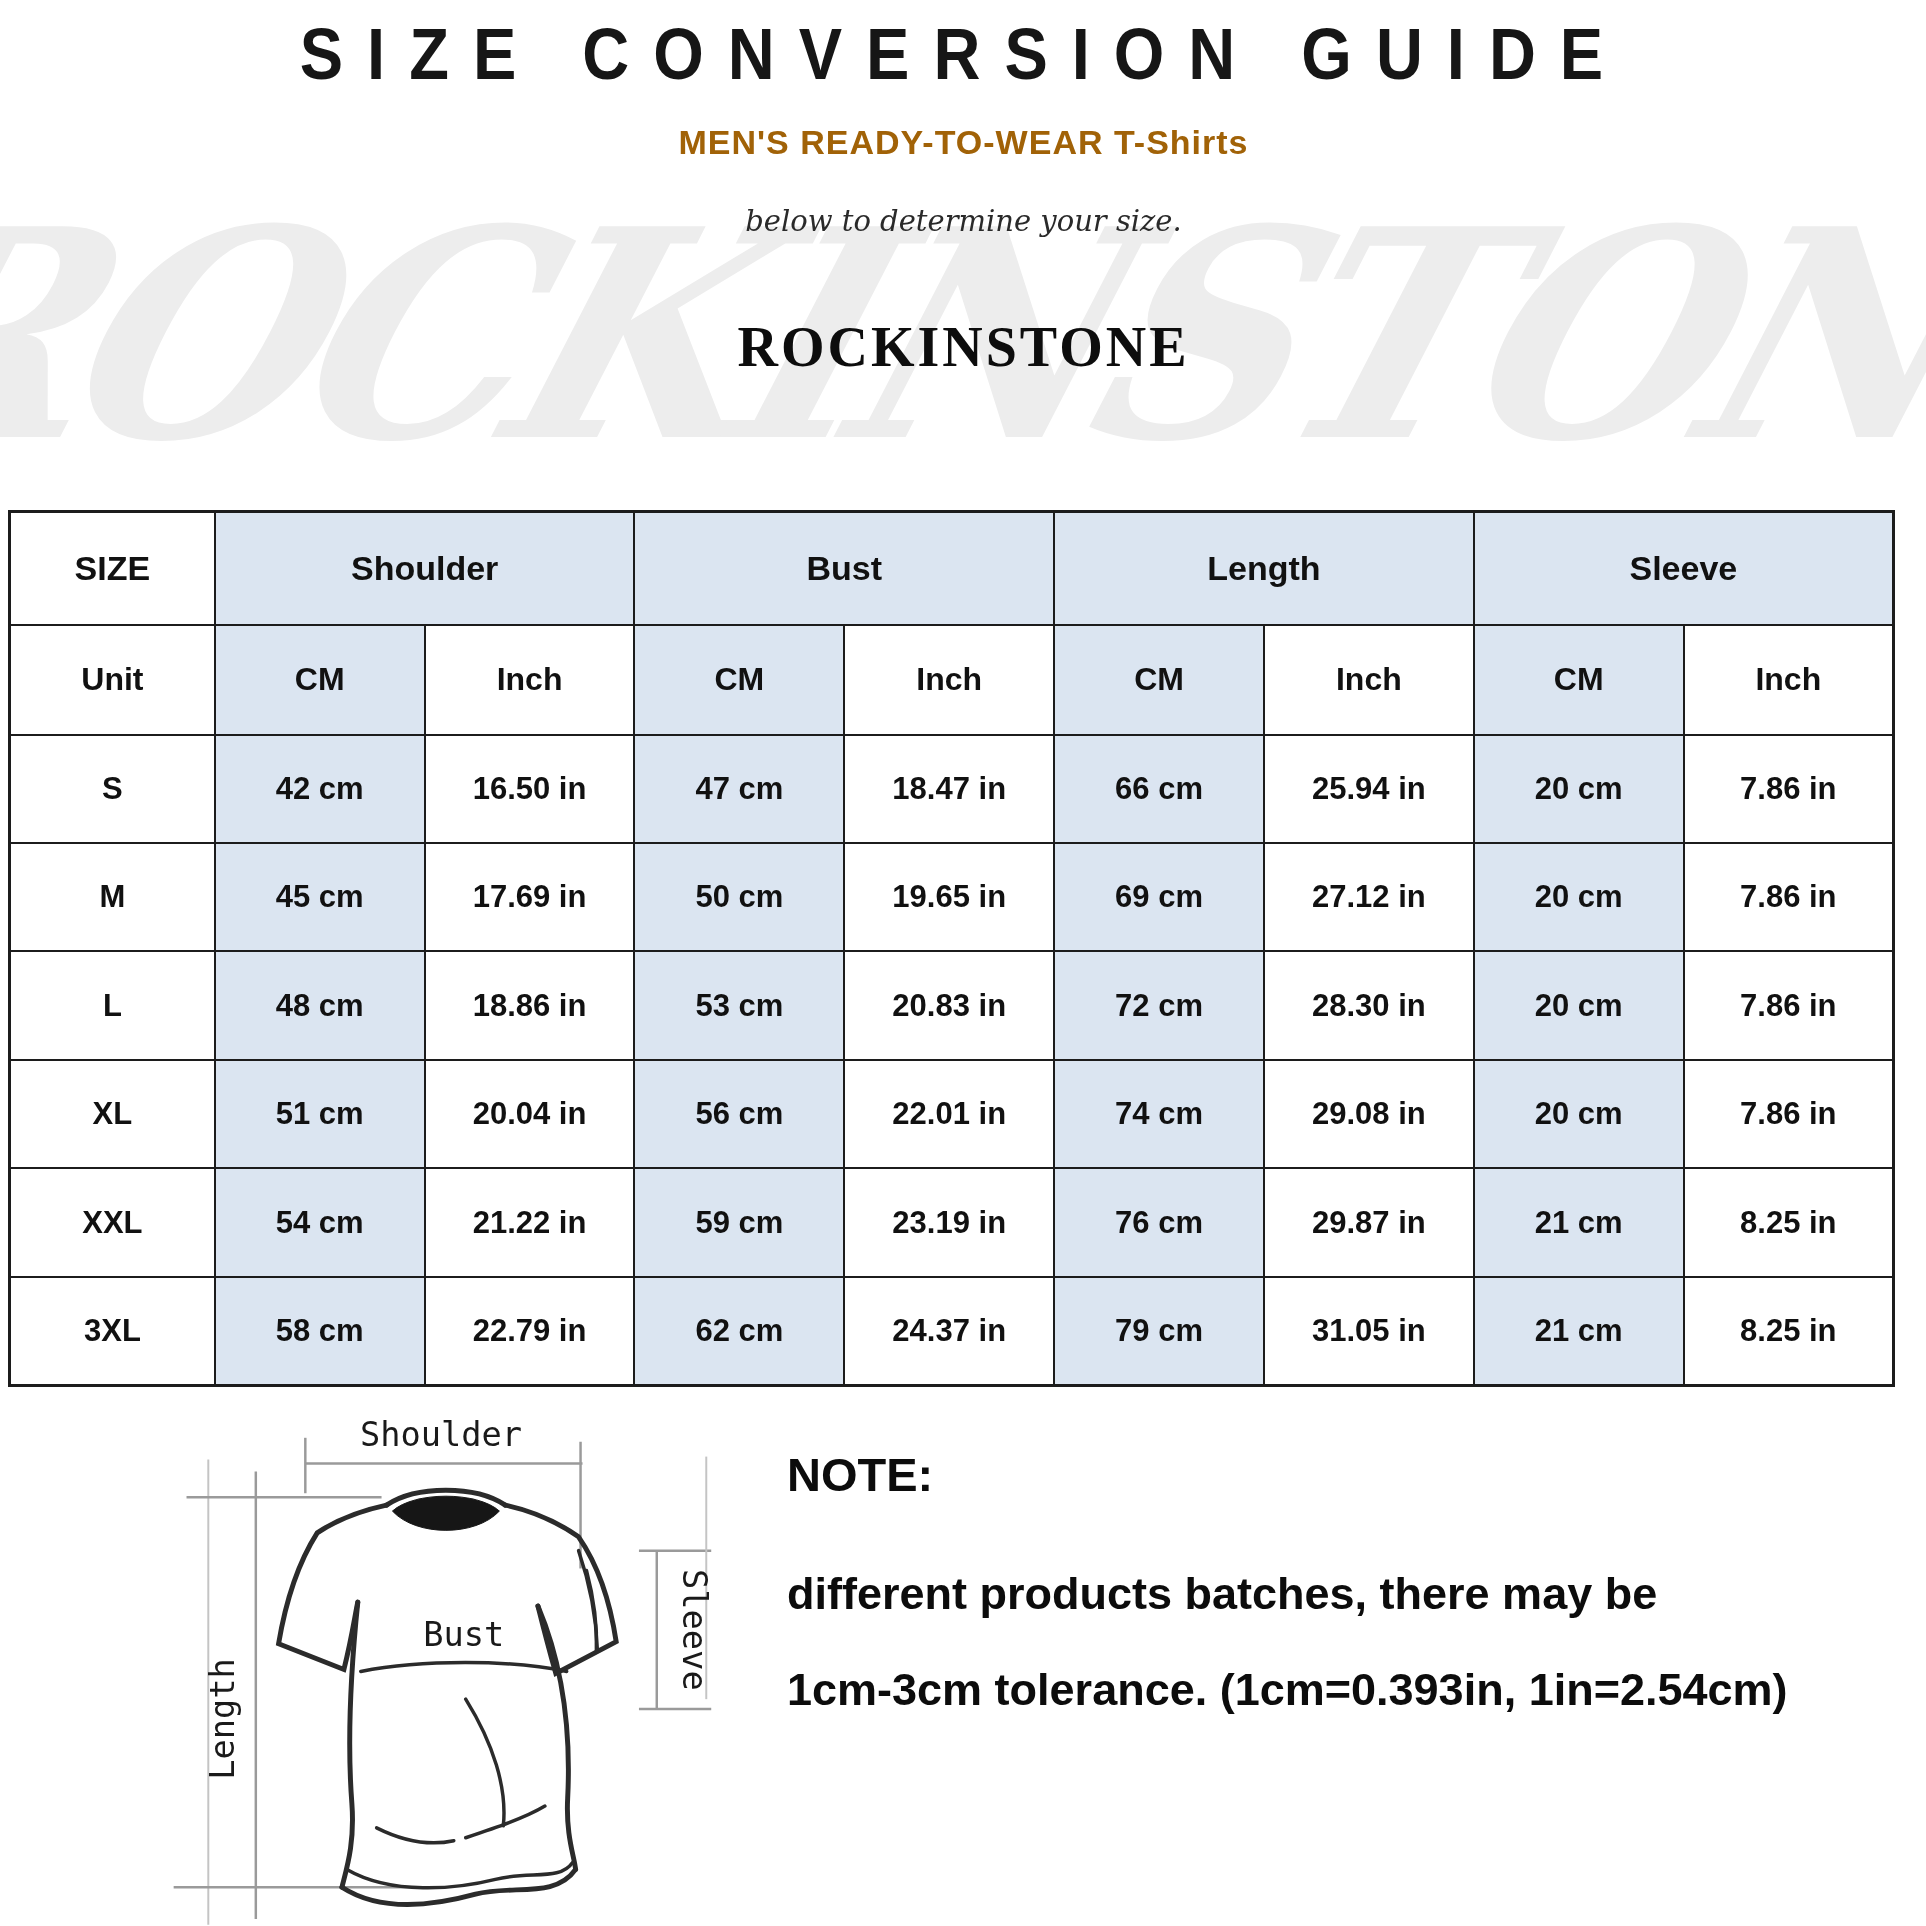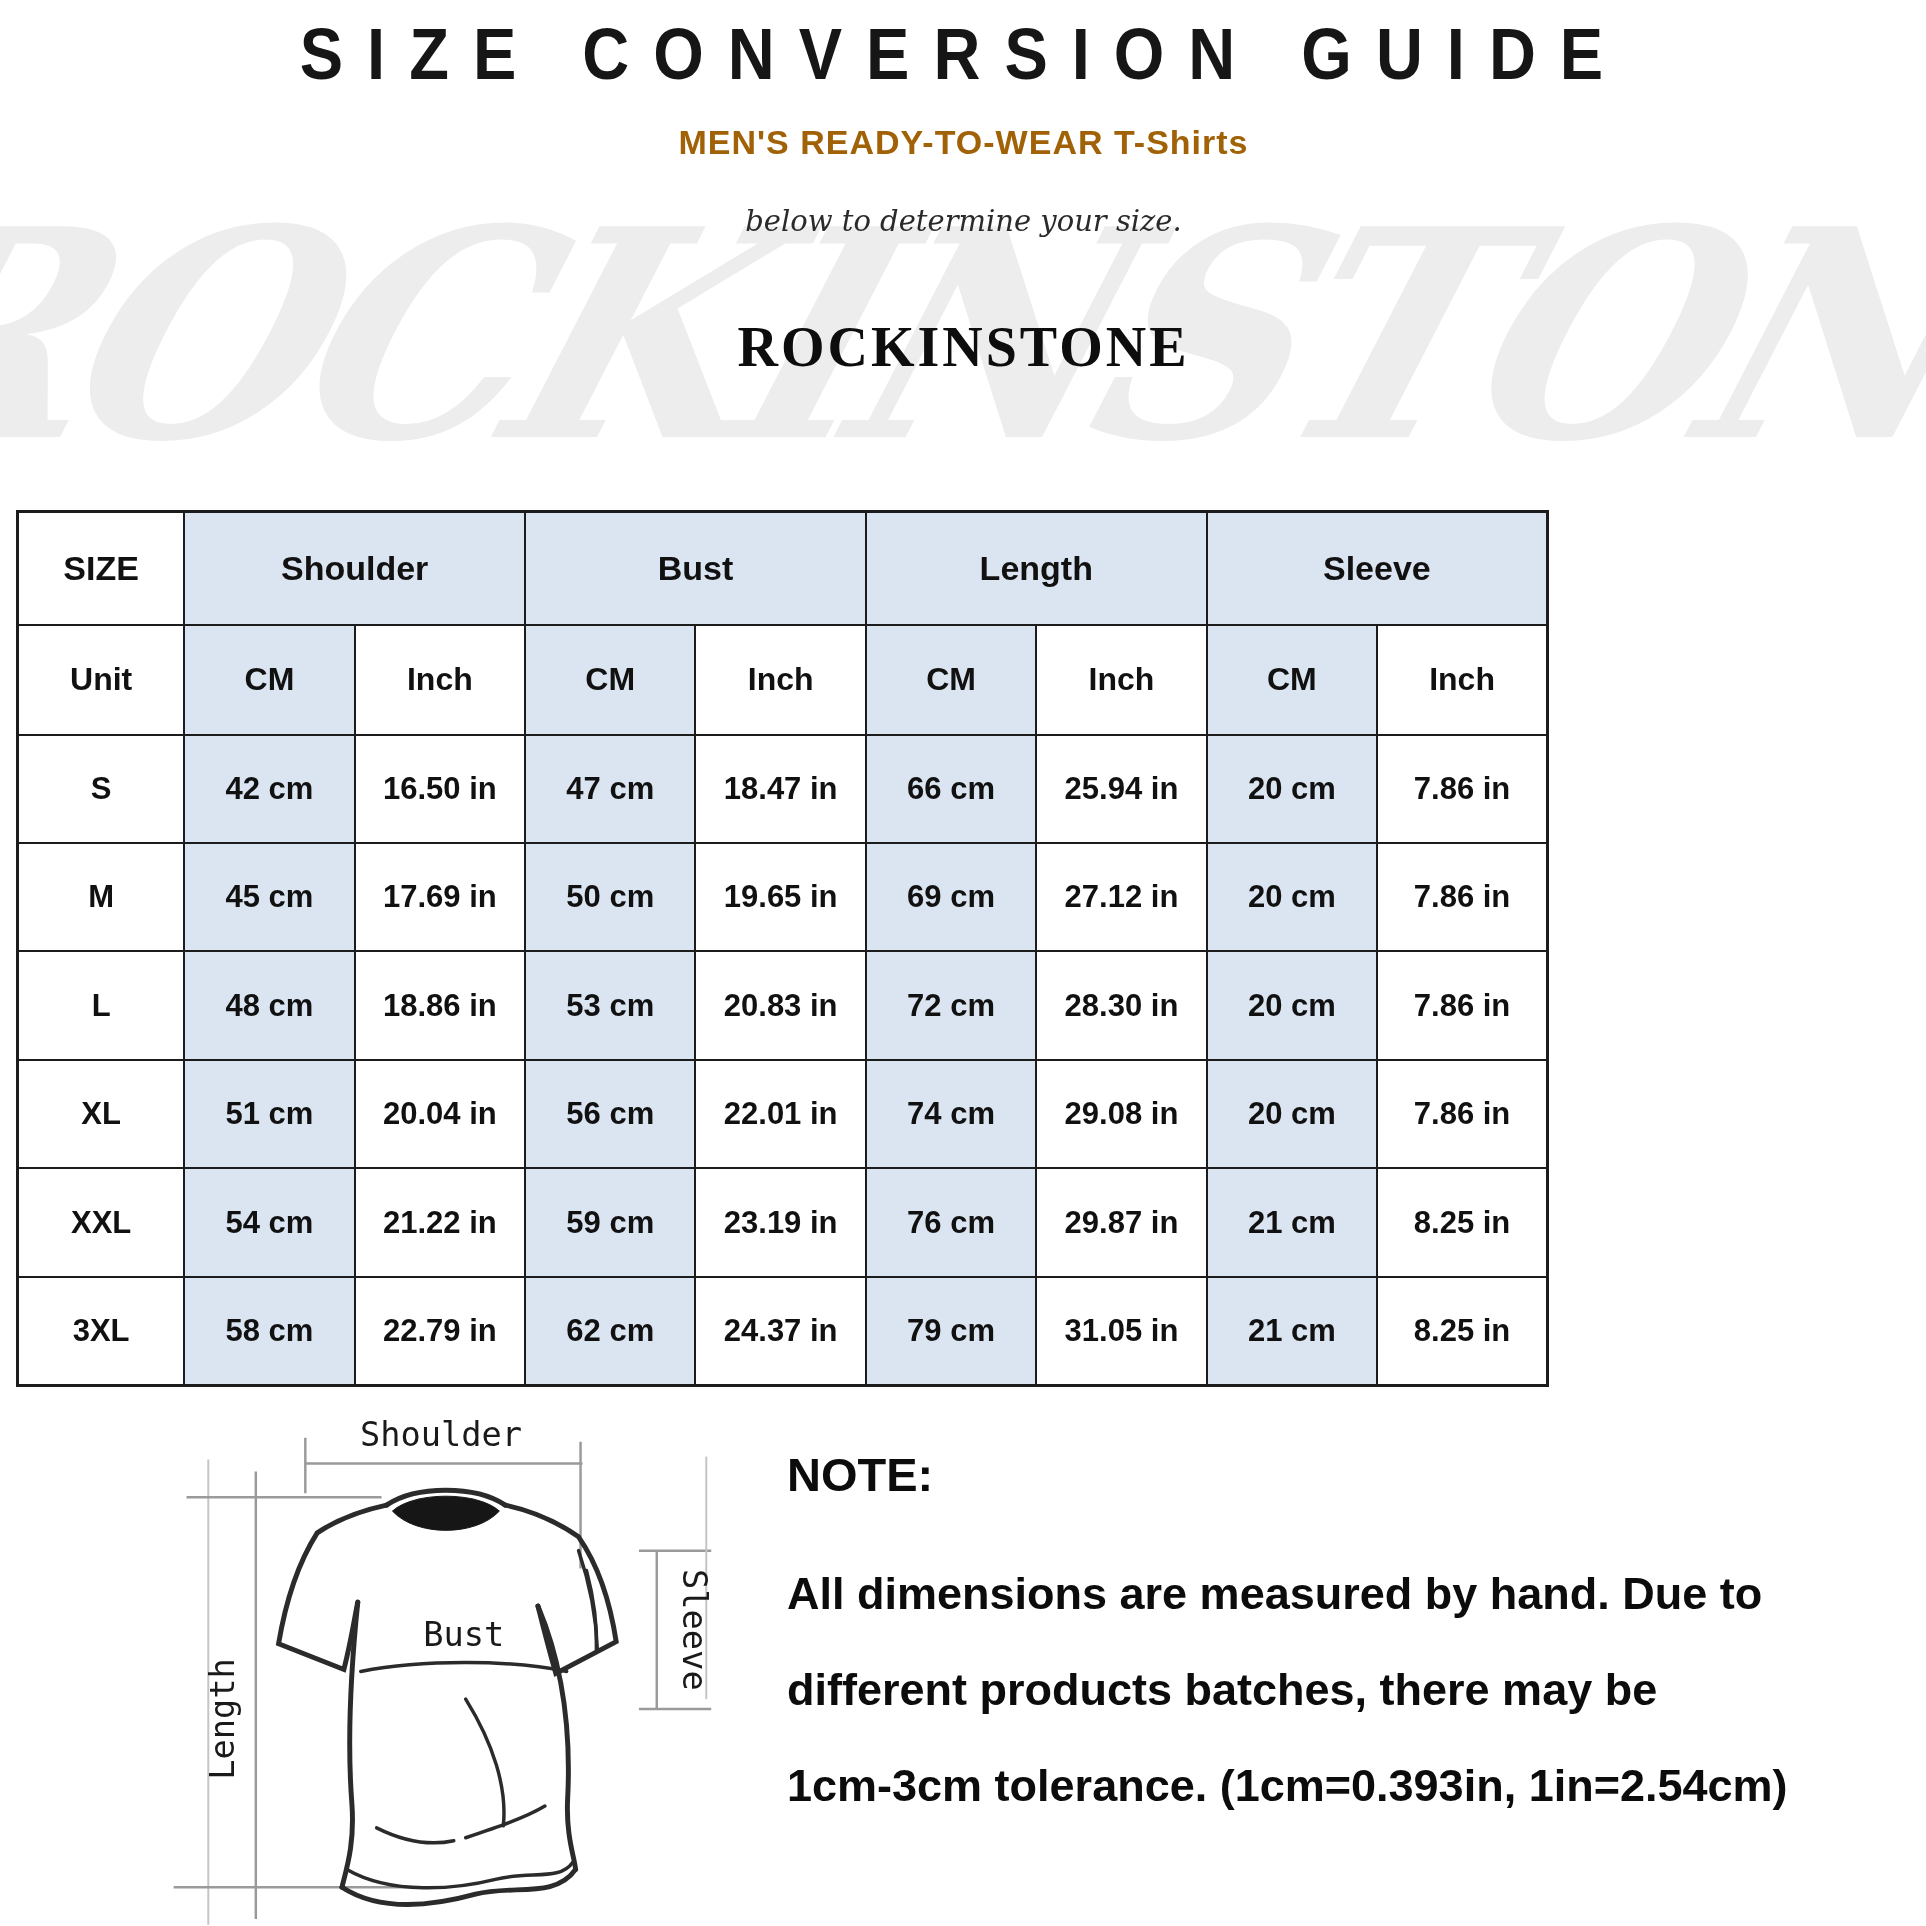--- a/index.html
+++ b/index.html
@@ -30,21 +30,21 @@
     position:absolute;top:198px;left:0;width:100%;text-align:center;
     font-family:"DejaVu Serif",serif;font-style:italic;font-size:29px;
     line-height:46px;color:#2a2a2a;
   }
   .brand{
     position:absolute;top:315px;left:0;width:100%;text-align:center;
     font-family:"Liberation Serif",serif;font-weight:700;font-size:56px;
     letter-spacing:3px;color:#0d0d0d;
   }
   
-  .table-wrap{position:absolute;left:8px;top:510px;width:1533px;height:877px;margin-left:8px;}
+  .table-wrap{position:absolute;left:8px;top:510px;width:1887px;height:877px;}
   table.size-table{
     width:100%;height:100%;border-collapse:collapse;table-layout:fixed;
     border:3px solid #1c1c1c;background:#fff;
   }
   table.size-table td,table.size-table th{
     border:2.5px solid #1c1c1c;text-align:center;vertical-align:middle;
     font-weight:700;color:#111;padding:0;white-space:nowrap;
   }
   table.size-table tr{height:108px;}
   table.size-table tr:nth-child(1){height:113px;}
@@ -217,18 +217,17 @@
     <path class="shirt-thin" d="M330,440 C360,430 390,420 410,408"></path>
 
     <text x="305" y="44" text-anchor="middle">Shoulder</text>
     <text x="328" y="246" text-anchor="middle">Bust</text>
     <text transform="translate(96,320) rotate(-90)" text-anchor="middle">Length</text>
     <text transform="translate(549,230) rotate(90)" text-anchor="middle">Sleeve</text>
   </svg>
 
   <div class="note">
     <p class="note-title">NOTE:</p>
-    <div class="note-line">All dimensions are measured by hand. Due to</div>
     <div class="note-line">different products batches, there may be</div>
     <div class="note-line">1cm-3cm tolerance. (1cm=0.393in, 1in=2.54cm)</div>
   </div>
 </div>
 
 
 </body></html>

